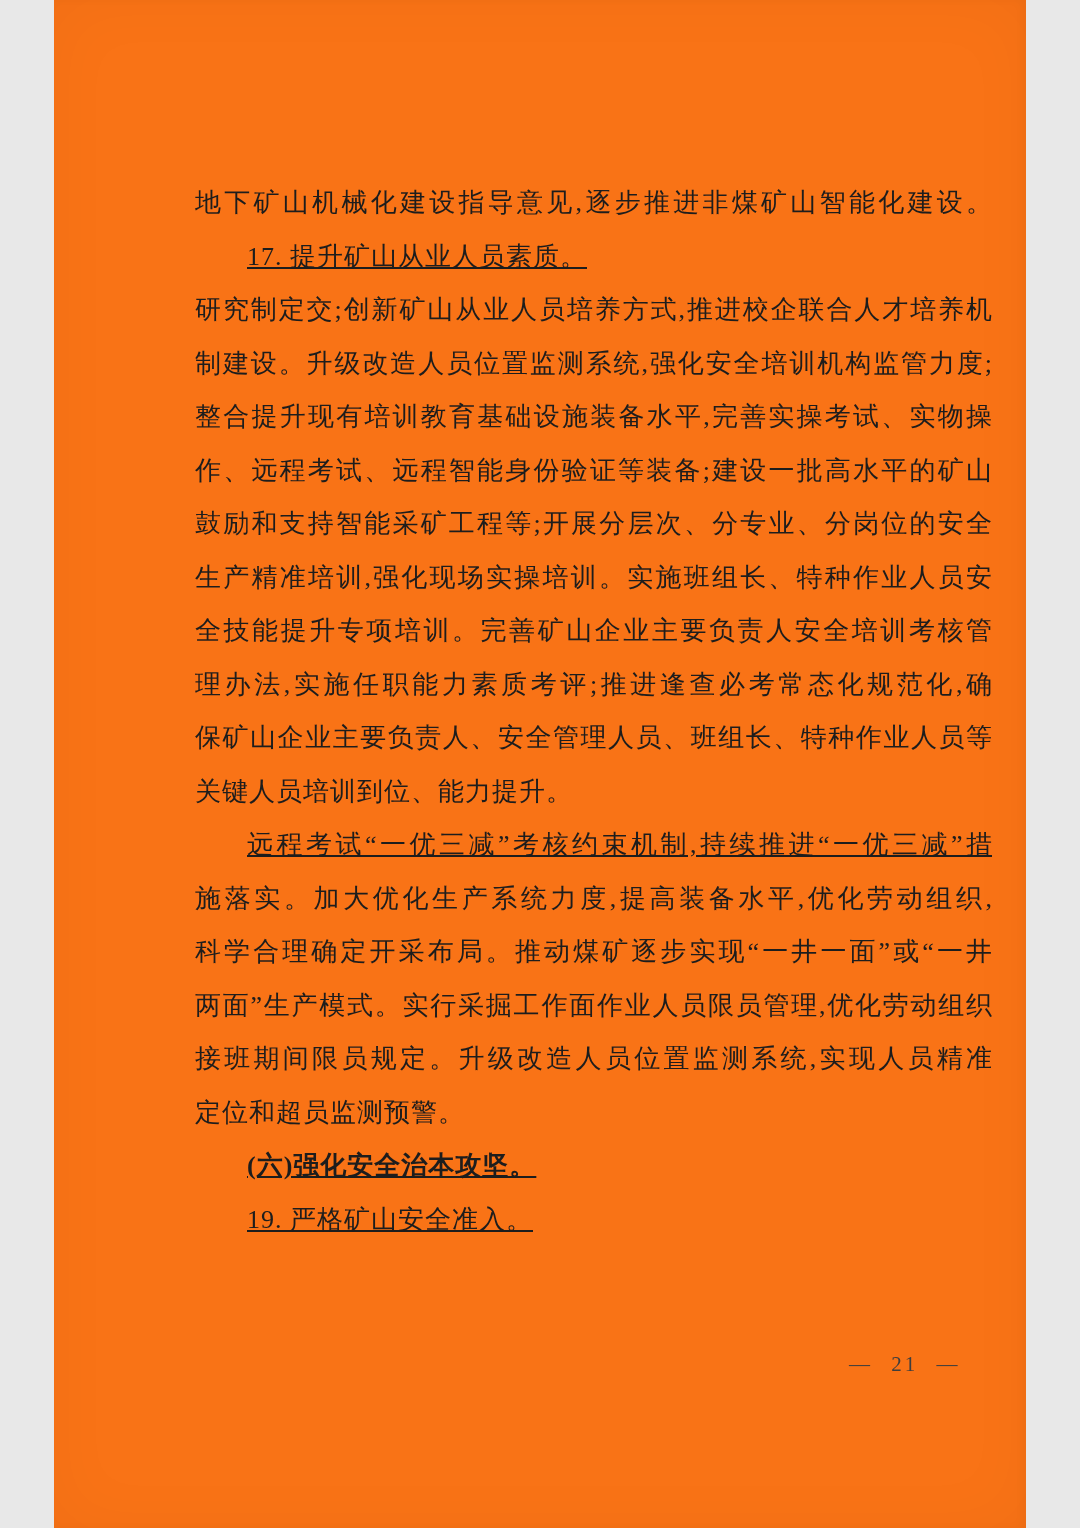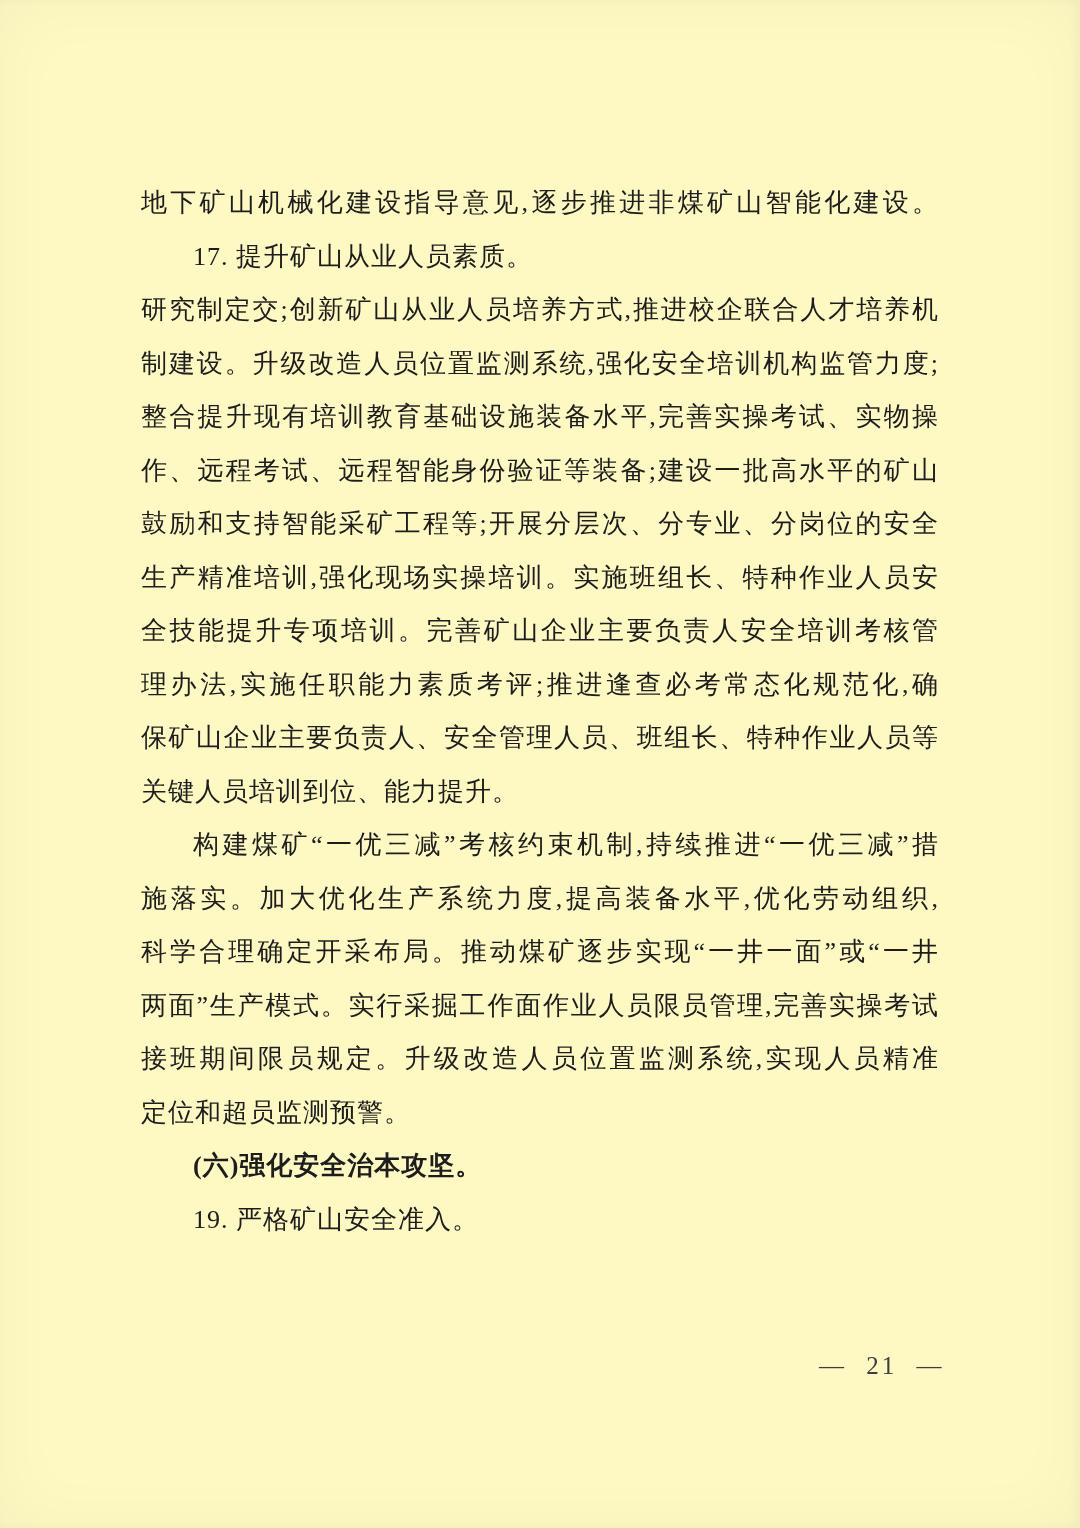--- a/index.html
+++ b/index.html
@@ -2,24 +2,24 @@
 <html><head>
 <meta charset="utf-8">
 <style>
   html, body {
     margin: 0;
     padding: 0;
     background: #e8e8e8;
   }
   .page {
     position: relative;
-    width: 1080px;
+    width: 972px;
     height: 1528px;
     margin: 0 auto;
-    background: #fef9c3;
+    background: #f97316;
     font-family: "Liberation Serif", "DejaVu Serif", serif;
     color: #1d1d1d;
     overflow: hidden;
   }
   
   .page::after {
     content: "";
     position: absolute;
     inset: 0;
     pointer-events: none;
@@ -41,29 +41,30 @@
   }
   
   .fill {
     letter-spacing: 0;
     text-align: justify;
     text-align-last: justify;
     -moz-text-align-last: justify;
   }
   .indent {
     padding-left: 52px;
+    text-decoration: underline;
   }
   .bold {
     font-weight: bold;
   }
   .page-number {
     position: absolute;
-    left: 819px;
+    left: 795px;
     top: 1352px;
-    font-size: 25px;
+    font-size: 21px;
     color: #3e3e3e;
     letter-spacing: 3px;
     word-spacing: 10px;
   }
 </style>
 </head>
 <body>
 
 <div class="page">
   <div class="text-block">
@@ -72,24 +73,24 @@
     <div class="line fill">研究制定交;创新矿山从业人员培养方式,推进校企联合人才培养机</div>
     <div class="line fill">制建设。升级改造人员位置监测系统,强化安全培训机构监管力度;</div>
     <div class="line fill">整合提升现有培训教育基础设施装备水平,完善实操考试、实物操</div>
     <div class="line fill">作、远程考试、远程智能身份验证等装备;建设一批高水平的矿山</div>
     <div class="line fill">鼓励和支持智能采矿工程等;开展分层次、分专业、分岗位的安全</div>
     <div class="line fill">生产精准培训,强化现场实操培训。实施班组长、特种作业人员安</div>
     <div class="line fill">全技能提升专项培训。完善矿山企业主要负责人安全培训考核管</div>
     <div class="line fill">理办法,实施任职能力素质考评;推进逢查必考常态化规范化,确</div>
     <div class="line fill">保矿山企业主要负责人、安全管理人员、班组长、特种作业人员等</div>
     <div class="line">关键人员培训到位、能力提升。</div>
-    <div class="line indent fill">构建煤矿“一优三减”考核约束机制,持续推进“一优三减”措</div>
+    <div class="line indent fill">远程考试“一优三减”考核约束机制,持续推进“一优三减”措</div>
     <div class="line fill">施落实。加大优化生产系统力度,提高装备水平,优化劳动组织,</div>
     <div class="line fill">科学合理确定开采布局。推动煤矿逐步实现“一井一面”或“一井</div>
-    <div class="line fill">两面”生产模式。实行采掘工作面作业人员限员管理,完善实操考试</div>
+    <div class="line fill">两面”生产模式。实行采掘工作面作业人员限员管理,优化劳动组织</div>
     <div class="line fill">接班期间限员规定。升级改造人员位置监测系统,实现人员精准</div>
     <div class="line">定位和超员监测预警。</div>
     <div class="line indent bold">(六)强化安全治本攻坚。</div>
     <div class="line indent">19. 严格矿山安全准入。</div>
   </div>
 
   <div class="page-number">— 21 —</div>
 </div>
 
 </body></html>

